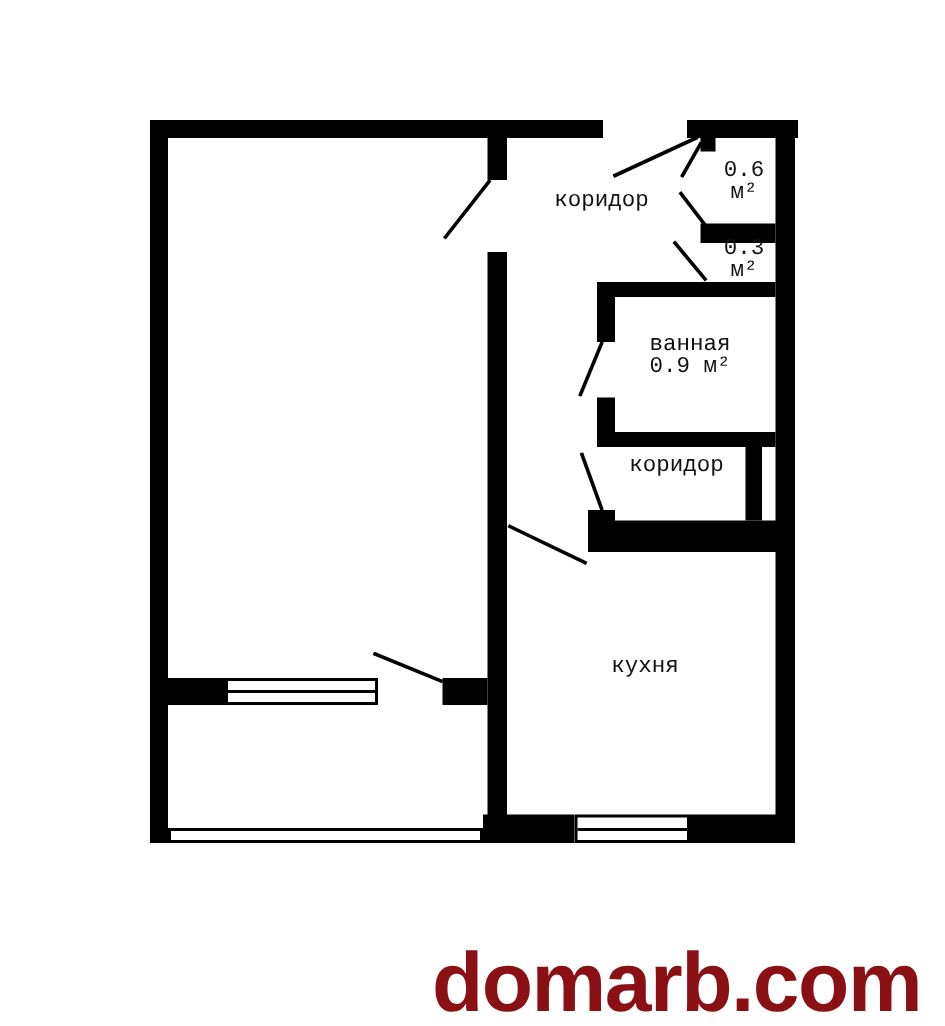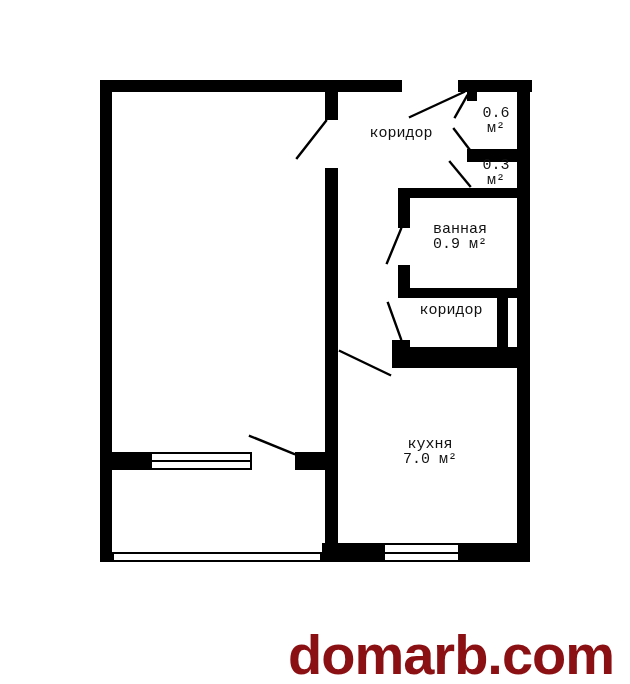--- a/index.html
+++ b/index.html
@@ -80,17 +80,16 @@
   </div>
   <div class="room-label" style="left:400px;top:222px;width:120px;">
     <span class="l1">ванная</span>
     <span class="l2">0.9 м²</span>
   </div>
   <div class="room-label" style="left:391px;top:303px;width:120px;">
     <span class="l1">коридор</span>
   </div>
   <div class="room-label" style="left:370px;top:437px;width:120px;text-align:center;">
     <span class="l1">кухня</span>
-    <span class="l2">7.0 м²</span>
   </div>
 
   <div class="watermark" style="color: rgb(139, 16, 19); margin-top: 21px;">domarb.com</div>
 </div>
 
 </body></html>

